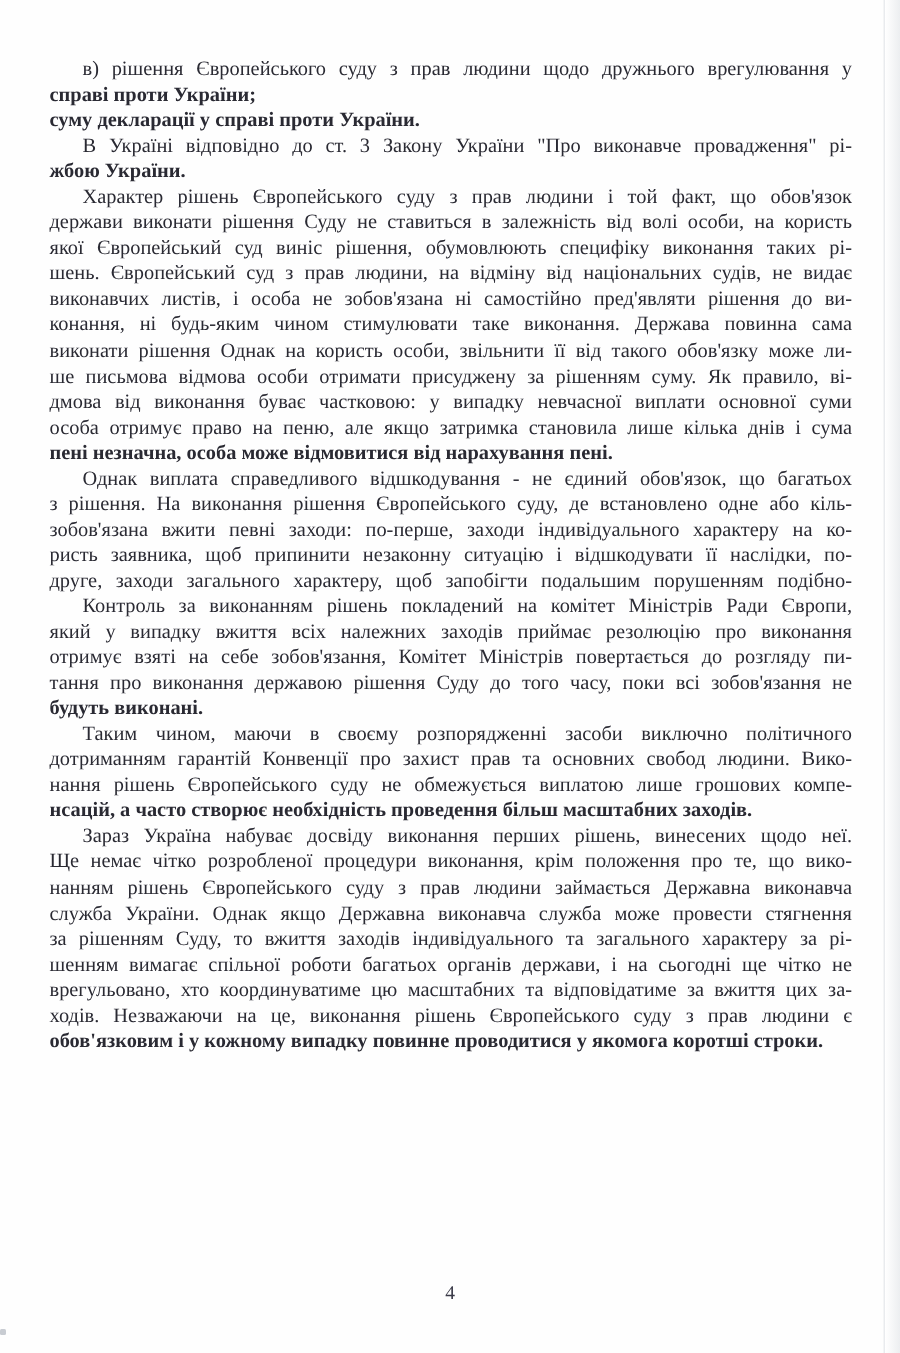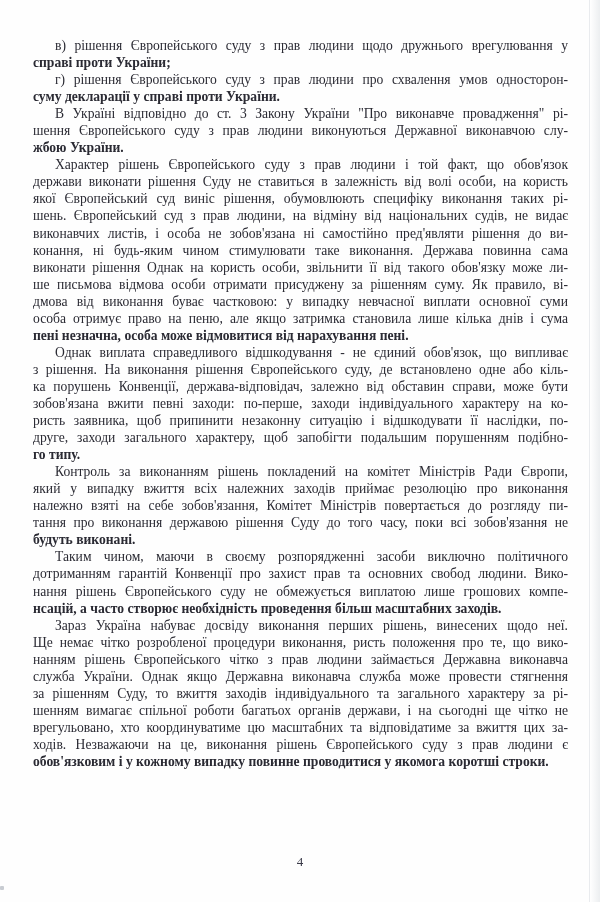--- a/index.html
+++ b/index.html
@@ -81,73 +81,69 @@
   <div class="page-edge"></div>
 
   <div class="text-block">
 
     <div class="para-wrap">
       <span class="line first">в) рішення Європейського суду з прав людини щодо дружнього врегулювання у</span>
       <span class="line last">справі проти України;</span>
     </div>
 
     <div class="para-wrap">
-      <span class="line first">г) рішення Європейського суду з прав людини про схвалення умов односторон-</span>
       <span class="line last">суму декларації у справі проти України.</span>
     </div>
 
     <div class="para-wrap">
       <span class="line first">В Україні відповідно до ст. 3 Закону України "Про виконавче провадження" рі-</span>
-      <span class="line">шення Європейського суду з прав людини виконуються Державної виконавчою слу-</span>
       <span class="line last">жбою України.</span>
     </div>
 
     <div class="para-wrap">
       <span class="line first">Характер рішень Європейського суду з прав людини і той факт, що обов'язок</span>
       <span class="line">держави виконати рішення Суду не ставиться в залежність від волі особи, на користь</span>
       <span class="line">якої Європейський суд виніс рішення, обумовлюють специфіку виконання таких рі-</span>
       <span class="line">шень. Європейський суд з прав людини, на відміну від національних судів, не видає</span>
       <span class="line">виконавчих листів, і особа не зобов'язана ні самостійно пред'являти рішення до ви-</span>
       <span class="line">конання, ні будь-яким чином стимулювати таке виконання. Держава повинна сама</span>
       <span class="line">виконати рішення Однак на користь особи, звільнити її від такого обов'язку може ли-</span>
       <span class="line">ше письмова відмова особи отримати присуджену за рішенням суму. Як правило, ві-</span>
       <span class="line">дмова від виконання буває частковою: у випадку невчасної виплати основної суми</span>
       <span class="line">особа отримує право на пеню, але якщо затримка становила лише кілька днів і сума</span>
       <span class="line last">пені незначна, особа може відмовитися від нарахування пені.</span>
     </div>
 
     <div class="para-wrap">
-      <span class="line first">Однак виплата справедливого відшкодування - не єдиний обов'язок, що випливає</span>
+      <span class="line first">Однак виплата справедливого відшкодування - не єдиний обов'язок, що багатьох</span>
       <span class="line">з рішення. На виконання рішення Європейського суду, де встановлено одне або кіль-</span>
-      <span class="line">ка порушень Конвенції, держава-відповідач, залежно від обставин справи, може бути</span>
       <span class="line">зобов'язана вжити певні заходи: по-перше, заходи індивідуального характеру на ко-</span>
       <span class="line">ристь заявника, щоб припинити незаконну ситуацію і відшкодувати її наслідки, по-</span>
       <span class="line">друге, заходи загального характеру, щоб запобігти подальшим порушенням подібно-</span>
-      <span class="line last">го типу.</span>
     </div>
 
     <div class="para-wrap">
       <span class="line first">Контроль за виконанням рішень покладений на комітет Міністрів Ради Європи,</span>
       <span class="line">який у випадку вжиття всіх належних заходів приймає резолюцію про виконання</span>
-      <span class="line">належно взяті на себе зобов'язання, Комітет Міністрів повертається до розгляду пи-</span>
+      <span class="line">отримує взяті на себе зобов'язання, Комітет Міністрів повертається до розгляду пи-</span>
       <span class="line">тання про виконання державою рішення Суду до того часу, поки всі зобов'язання не</span>
       <span class="line last">будуть виконані.</span>
     </div>
 
     <div class="para-wrap">
       <span class="line first">Таким чином, маючи в своєму розпорядженні засоби виключно політичного</span>
       <span class="line">дотриманням гарантій Конвенції про захист прав та основних свобод людини. Вико-</span>
       <span class="line">нання рішень Європейського суду не обмежується виплатою лише грошових компе-</span>
       <span class="line last">нсацій, а часто створює необхідність проведення більш масштабних заходів.</span>
     </div>
 
     <div class="para-wrap">
       <span class="line first">Зараз Україна набуває досвіду виконання перших рішень, винесених щодо неї.</span>
-      <span class="line">Ще немає чітко розробленої процедури виконання, ристь положення про те, що вико-</span>
-      <span class="line">нанням рішень Європейського чітко з прав людини займається Державна виконавча</span>
+      <span class="line">Ще немає чітко розробленої процедури виконання, крім положення про те, що вико-</span>
+      <span class="line">нанням рішень Європейського суду з прав людини займається Державна виконавча</span>
       <span class="line">служба України. Однак якщо Державна виконавча служба може провести стягнення</span>
       <span class="line">за рішенням Суду, то вжиття заходів індивідуального та загального характеру за рі-</span>
       <span class="line">шенням вимагає спільної роботи багатьох органів держави, і на сьогодні ще чітко не</span>
       <span class="line">врегульовано, хто координуватиме цю масштабних та відповідатиме за вжиття цих за-</span>
       <span class="line">ходів. Незважаючи на це, виконання рішень Європейського суду з прав людини є</span>
       <span class="line last">обов'язковим і у кожному випадку повинне проводитися у якомога коротші строки.</span>
     </div>
   </div>
 
   <div class="page-number">4</div>

